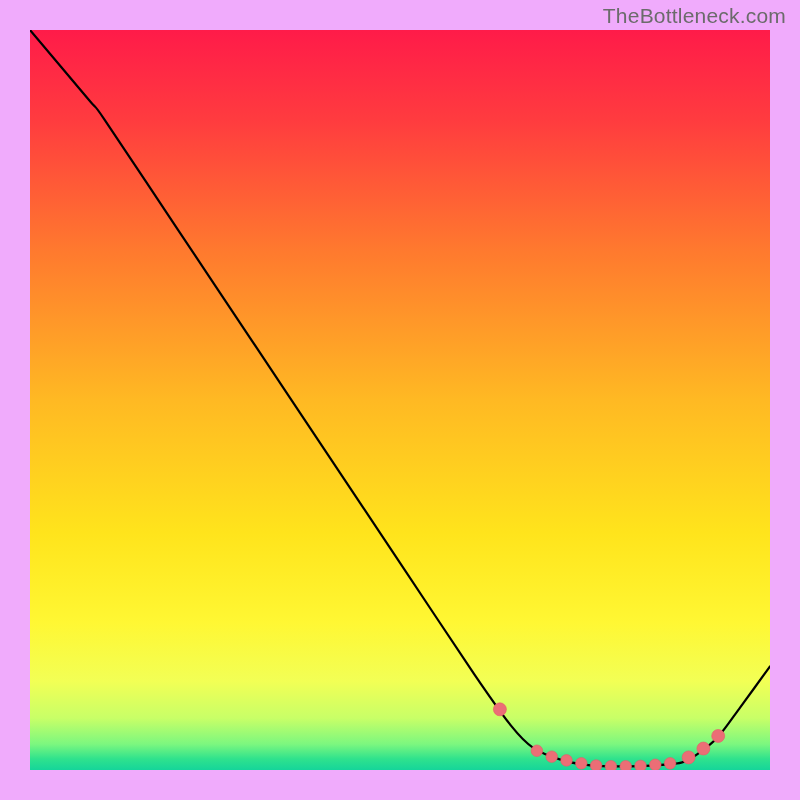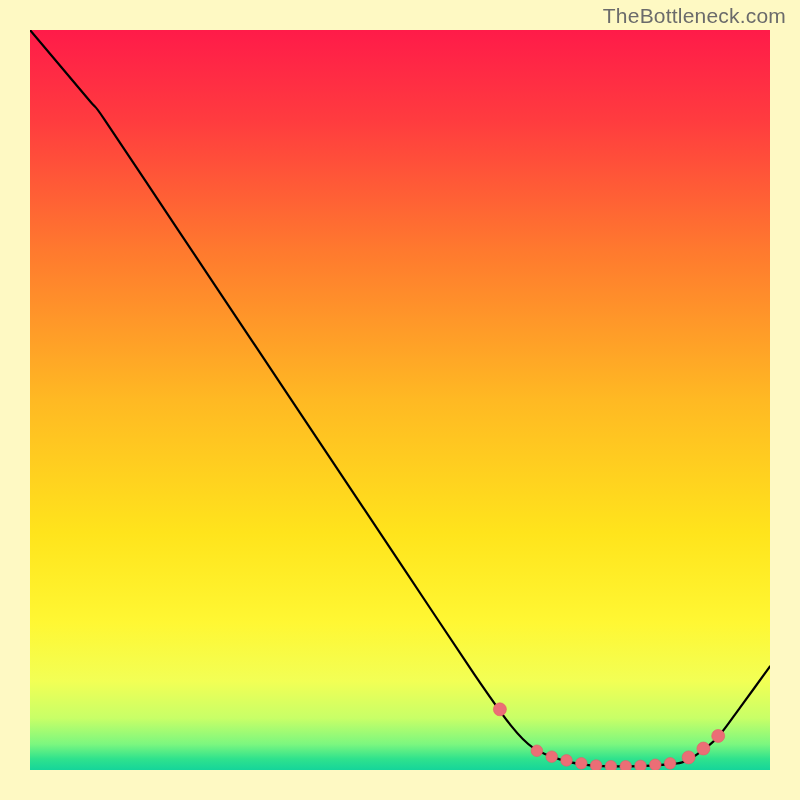--- a/index.html
+++ b/index.html
@@ -8,21 +8,21 @@
     width: 800px;
     height: 800px;
     background: #000;
     overflow: hidden;
     font-family: Arial, Helvetica, sans-serif;
   }
   .stage {
     position: relative;
     width: 800px;
     height: 800px;
-    background: #fef9c3;
+    background: #f0abfc;
   }
   .attribution {
     position: absolute;
     top: 4px;
     right: 14px;
     color: #6b6b6b;
     font-size: 21px;
     font-weight: 400;
     letter-spacing: 0.2px;
     user-select: none;

